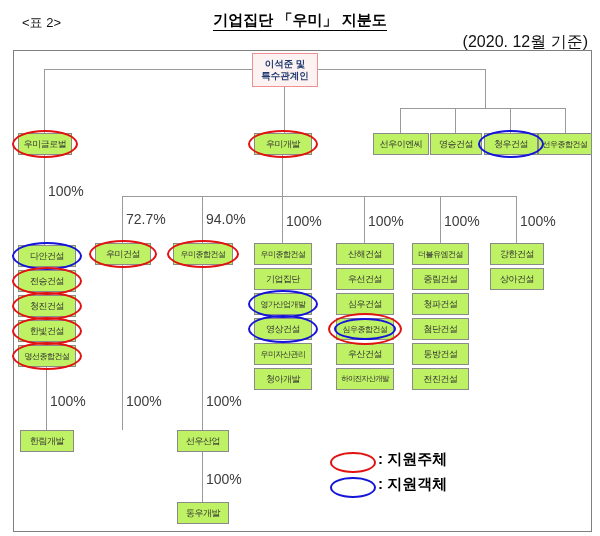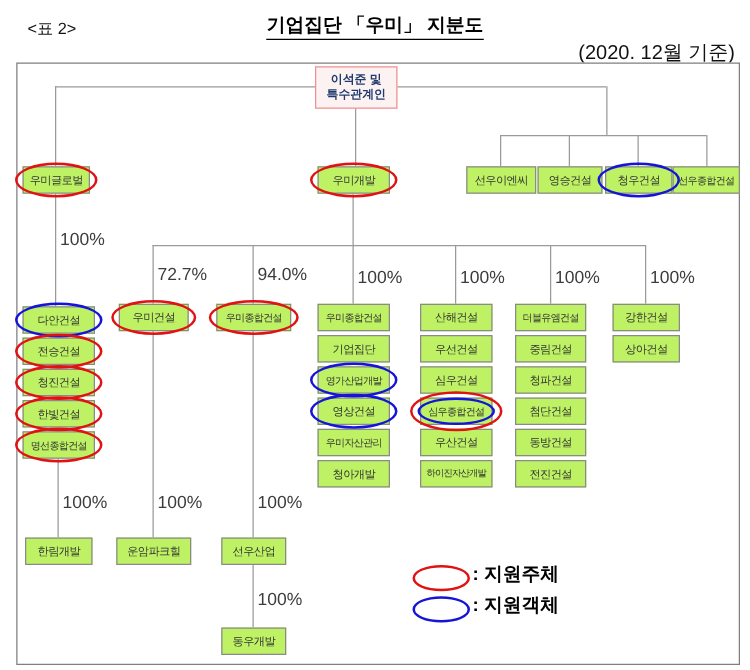--- a/index.html
+++ b/index.html
@@ -125,23 +125,20 @@
     <span class="lbl">명선종합건설</span>
     </div>
   <div class="node" style="left:20px;top:430px;width:52px">
     <span class="lbl">한림개발</span>
     </div>
 
   <div class="node" style="left:95px;top:243px;width:54px">
     <span class="ring r-red"></span>
     <span class="lbl">우미건설</span>
     </div>
-  <div class="node" style="left:93px;top:430px;width:58px">
-    <span class="lbl">운암파크힐</span>
-    </div>
 
   <div class="node t" style="left:173px;top:243px;width:58px">
     <span class="ring r-red"></span>
     <span class="lbl">우미종합건설</span>
     </div>
   <div class="node" style="left:177px;top:430px;width:50px">
     <span class="lbl">선우산업</span>
     </div>
   <div class="node" style="left:177px;top:502px;width:50px">
     <span class="lbl">동우개발</span>

